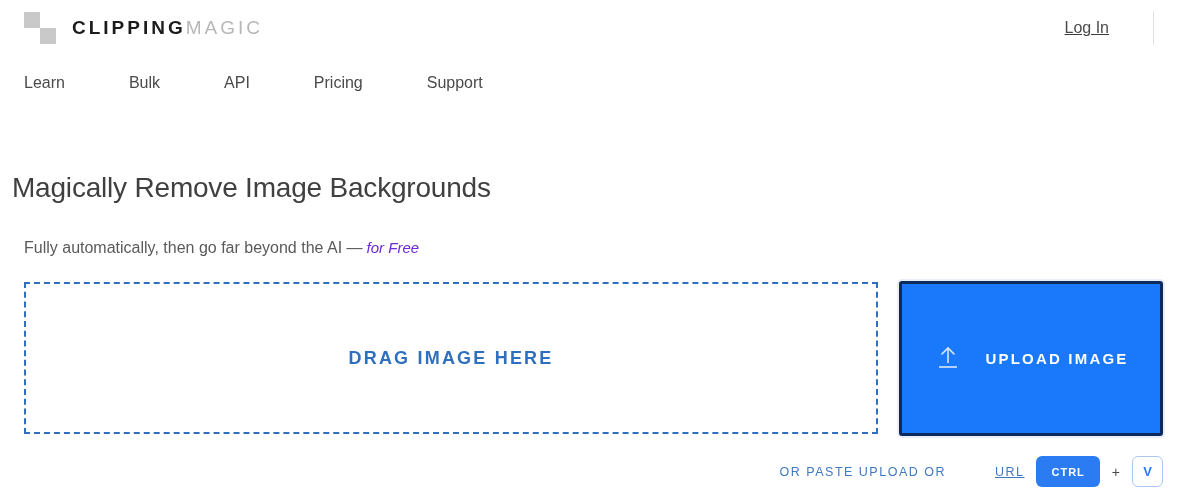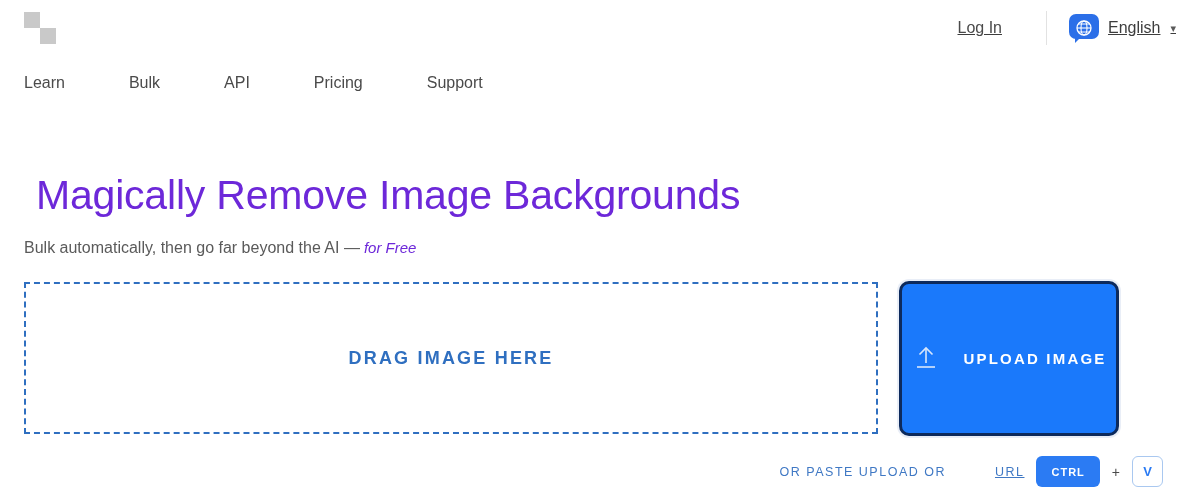--- a/index.html
+++ b/index.html
@@ -151,24 +151,24 @@
     text-decoration: none;
     padding: 6px 0;
     margin-right: 48px;
     white-space: nowrap;
   }
   .nav a:last-child { margin-right: 0; }
 
   
   .hero-title {
     position: absolute;
-    top: 172px; left: 36px;
-    font-size: 41px;
+    top: 172px; left: 12px;
+    font-size: 28px;
     font-weight: 400;
-    color: #6d28d9;
+    color: #404040;
     letter-spacing: -0.2px;
     white-space: nowrap;
   }
 
   .hero-sub {
     position: absolute;
     top: 239px; left: 24px;
     font-size: 16px;
     color: #5a5a5a;
     white-space: nowrap;
@@ -199,25 +199,25 @@
     font-weight: 700;
     letter-spacing: 2.2px;
     color: #2f6fc0;
     white-space: nowrap;
   }
 
   
   .upload-btn {
     position: absolute;
     left: 899px; top: 281px;
-    width: 220px;
+    width: 264px;
     height: 155px;
     background: #1a79fb;
     border: 3px solid #0d2a5c;
-    border-radius: 10px;
+    border-radius: 3px;
     box-shadow: 0 0 0 2px #e9eef7;
     display: flex;
     align-items: center;
     justify-content: center;
     gap: 22px;
     cursor: pointer;
   }
   .upload-label {
     font-size: 15px;
     font-weight: 700;
@@ -284,58 +284,46 @@
 
 <div class="header">
 
   <div class="brand">
     <span class="brand-mark">
       <i class="g"></i>
         <i class="w"></i>
         <i class="w"></i>
         <i class="g"></i>
     </span>
+    <span class="brand-text">
+      <span class="b1">CLIPPING</span><span class="b2">MAGIC</span>
+    </span>
   </div>
 
   <div class="header-right">
     <a class="login-link" href="#">Log In</a>
 
 
     <span class="divider-v"></span>
 
-    <div class="lang">
-      <span class="globe-bubble">
-        <span class="bub"></span>
-        <span class="tail"></span>
-        <svg width="18" height="18" viewBox="0 0 18 18">
-          <circle cx="9" cy="9" r="7" fill="none" stroke="#ffffff" stroke-width="1.3"></circle>
-          <ellipse cx="9" cy="9" rx="3" ry="7" fill="none" stroke="#ffffff" stroke-width="1.1"></ellipse>
-          <line x1="2" y1="9" x2="16" y2="9" stroke="#ffffff" stroke-width="1.1"></line>
-          <line x1="3.4" y1="5" x2="14.6" y2="5" stroke="#ffffff" stroke-width="1"></line>
-          <line x1="3.4" y1="13" x2="14.6" y2="13" stroke="#ffffff" stroke-width="1"></line>
-        </svg>
-      </span>
-      <span class="lang-label">English</span>
-      <span class="chev">▾</span>
-    </div>
   </div>
 </div>
 
 <nav class="nav">
   <a href="#">Learn</a>
   <a href="#">Bulk</a>
   <a href="#">API</a>
   <a href="#">Pricing</a>
   <a href="#">Support</a>
 </nav>
 
 <h1 class="hero-title">Magically Remove Image Backgrounds</h1>
 
 <p class="hero-sub">
-  <span>Bulk automatically, then go far beyond the AI —</span><span class="free">for Free</span>
+  <span>Fully automatically, then go far beyond the AI —</span><span class="free">for Free</span>
 </p>
 
 <div class="dropzone">
   <span class="dropzone-label">DRAG IMAGE HERE</span>
 </div>
 
 <div class="upload-btn">
   <span>
     <svg width="30" height="30" viewBox="0 0 30 30">
       <line x1="15" y1="6" x2="15" y2="21" stroke="#d9e7fb" stroke-width="1.6"></line>

